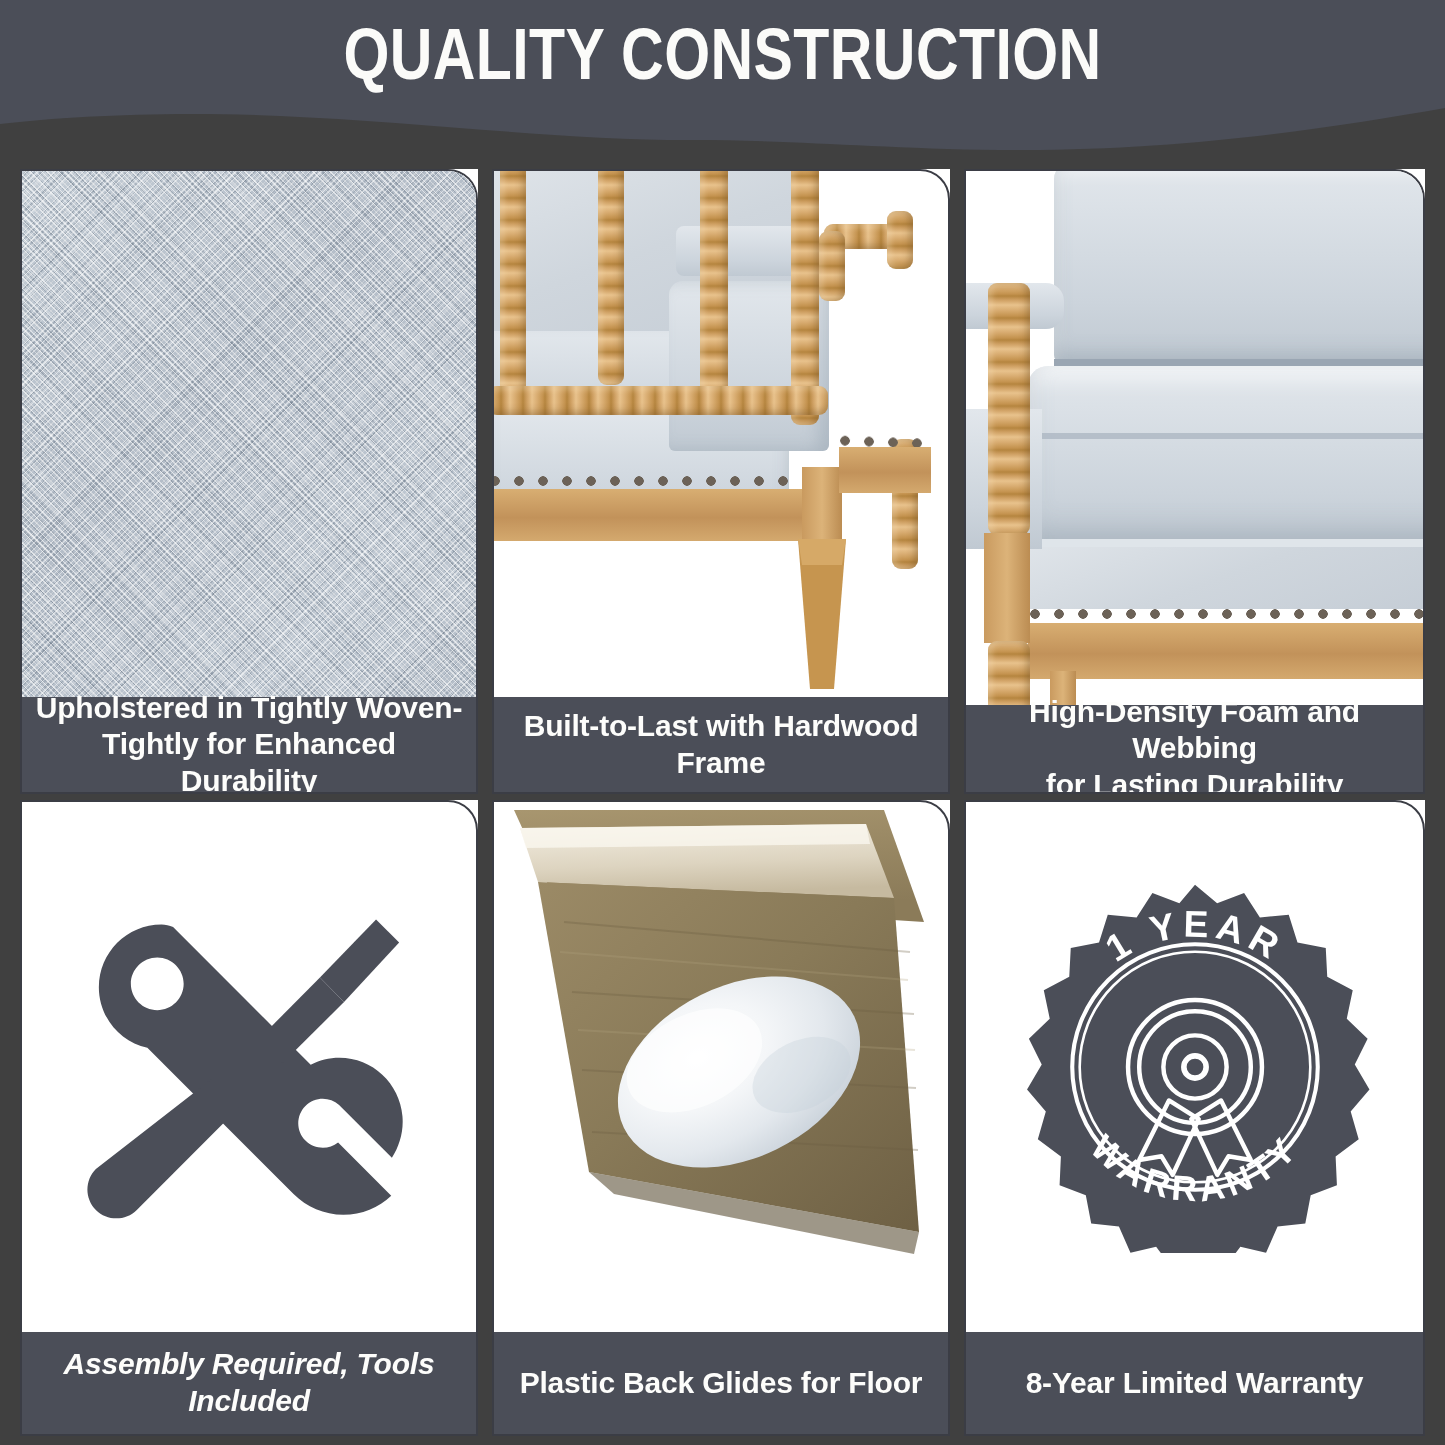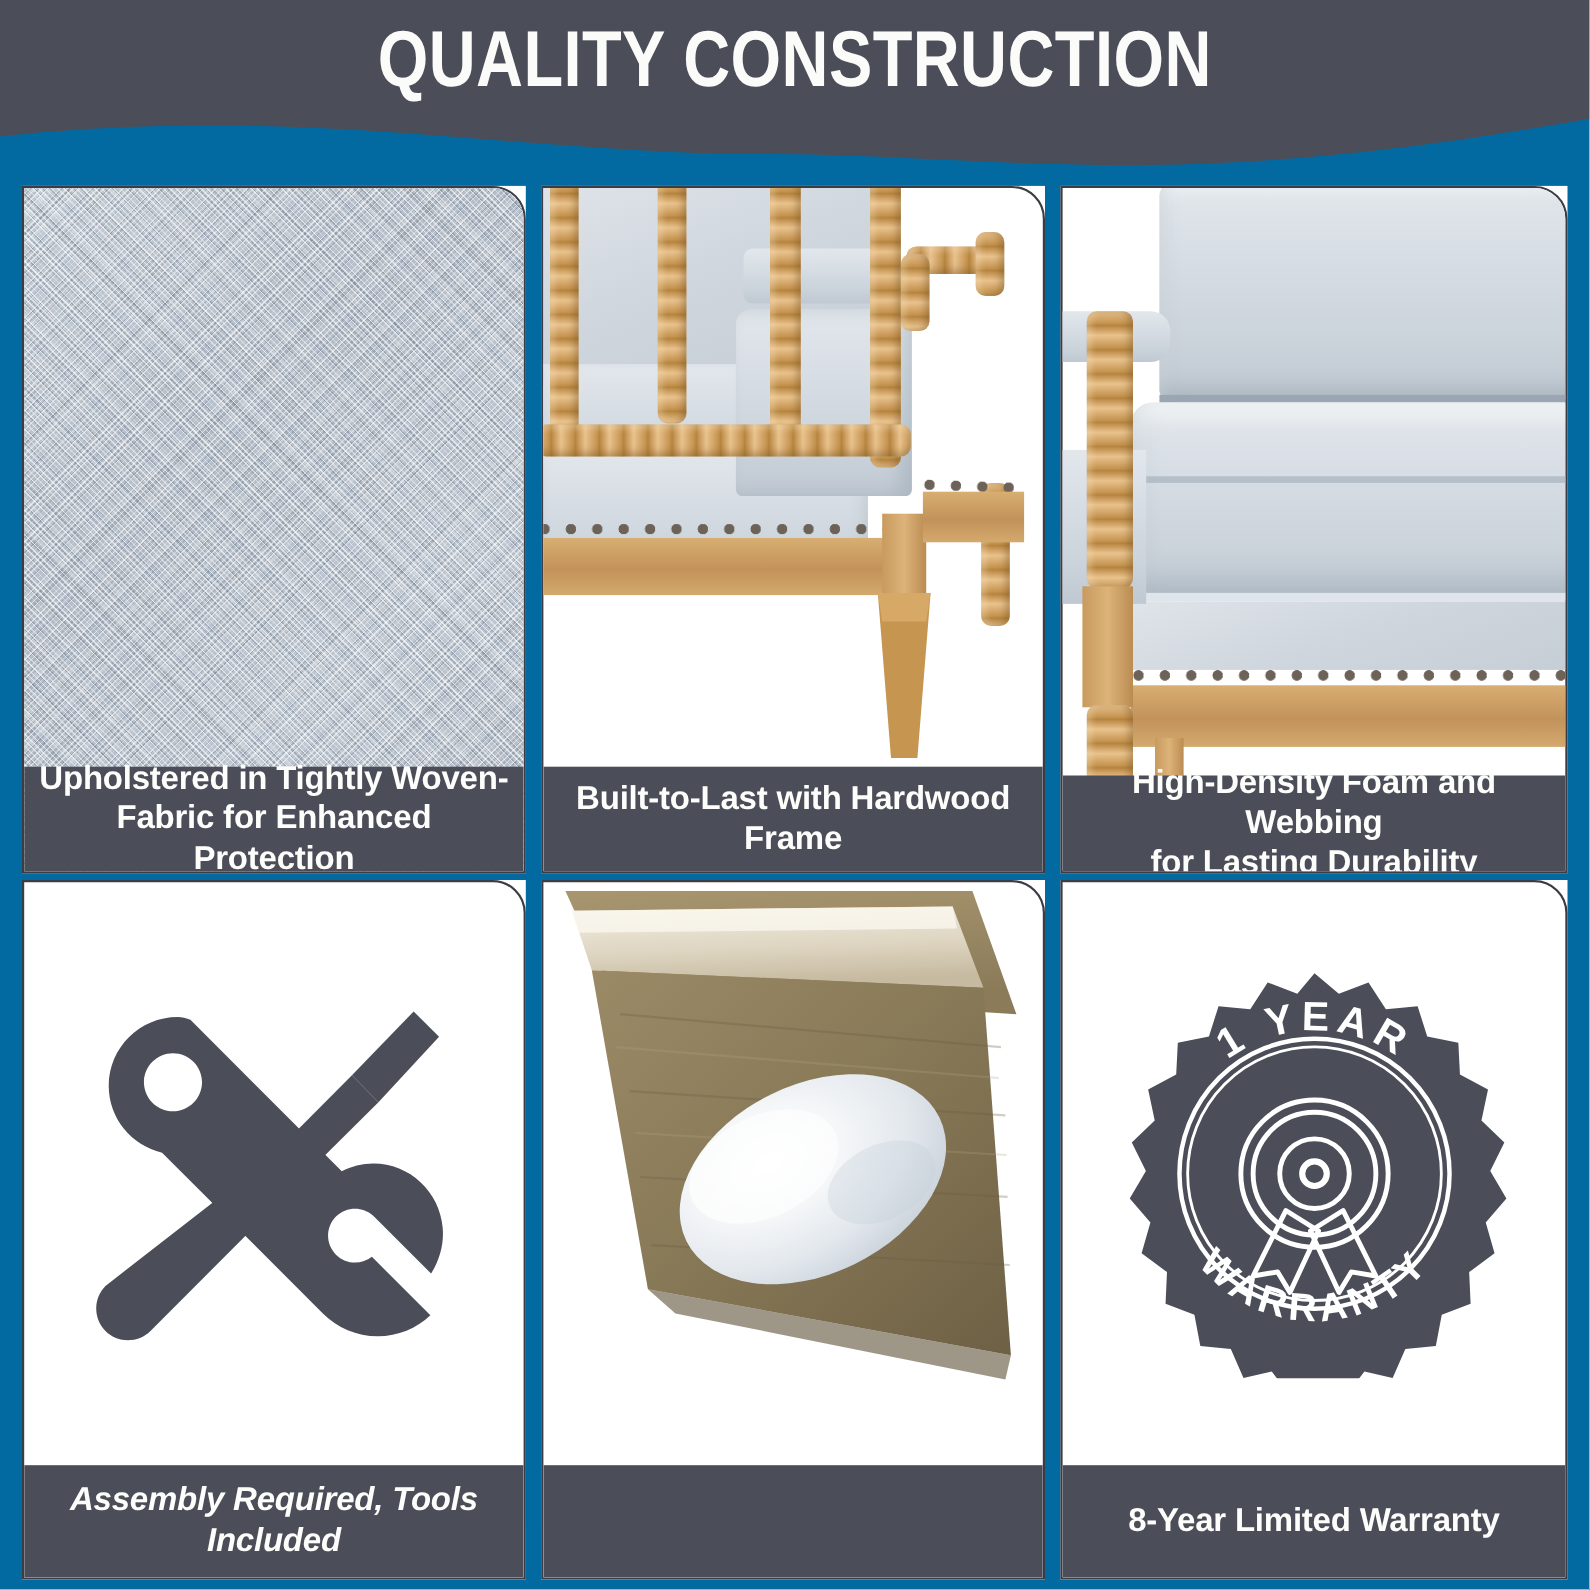--- a/index.html
+++ b/index.html
@@ -2,21 +2,21 @@
 <html><head>
 <meta charset="utf-8">
 <style>
   * { box-sizing: border-box; margin: 0; padding: 0; }
   html, body {
     width: 1445px; height: 1445px;
     background: #ffffff;
     font-family: "Liberation Sans", sans-serif;
     overflow: hidden;
   }
-  #root { position: relative; width: 1445px; height: 1445px; background:#0369a1; }
+  #root { position: relative; width: 1445px; height: 1445px; background:#404040; }
 
   
   .header-wrap { position:absolute; left:0; top:0; width:1445px; height:160px; }
   .header-svg { position:absolute; left:0; top:0; }
   .header-title {
     position:absolute; left:0; top:14px; width:1445px;
     text-align:center;
     color:#fbfbf9;
     font-size:72px;
     font-weight:700;
@@ -120,21 +120,21 @@
   <div class="grid">
 
     <div class="panel" style="left:20px; top:9px; width:458px; height:625px;">
       <div class="frame">
         <div class="media">
           <div class="fabric"></div>
         </div>
         <div class="caption" style="height:95px;">
           <span>
             <span>Upholstered in Tightly Woven-</span>
-            <span>Fabric for Enhanced Protection</span>
+            <span>Tightly for Enhanced Durability</span>
           </span>
         </div>
       </div>
     </div>
 
     <div class="panel" style="left:492px; top:9px; width:458px; height:625px;">
       <div class="frame">
         <div class="media">
 
           <div class="ph cush" style="left:-10px; top:-6px; width:330px; height:200px;"></div>
@@ -307,20 +307,21 @@
 
             <g transform="rotate(-26 245 270)">
               <ellipse cx="245" cy="270" rx="128" ry="86" fill="url(#glidegrad)"></ellipse>
               <ellipse cx="210" cy="240" rx="72" ry="46" fill="#ffffff" opacity=".62"></ellipse>
               <ellipse cx="300" cy="300" rx="52" ry="34" fill="#c7d0d9" opacity=".35"></ellipse>
             </g>
           </svg>
         </div>
         <div class="caption" style="height:102px;">
           <span>
+            <span>Plastic Back Glides for Floor</span>
           </span>
         </div>
       </div>
     </div>
 
     <div class="panel" style="left:964px; top:640px; width:461px; height:636px;">
       <div class="frame">
         <div class="media">
           <div class="seal-wrap" style="bottom:102px;">
             <svg width="372" height="372" viewBox="0 0 200 200">

